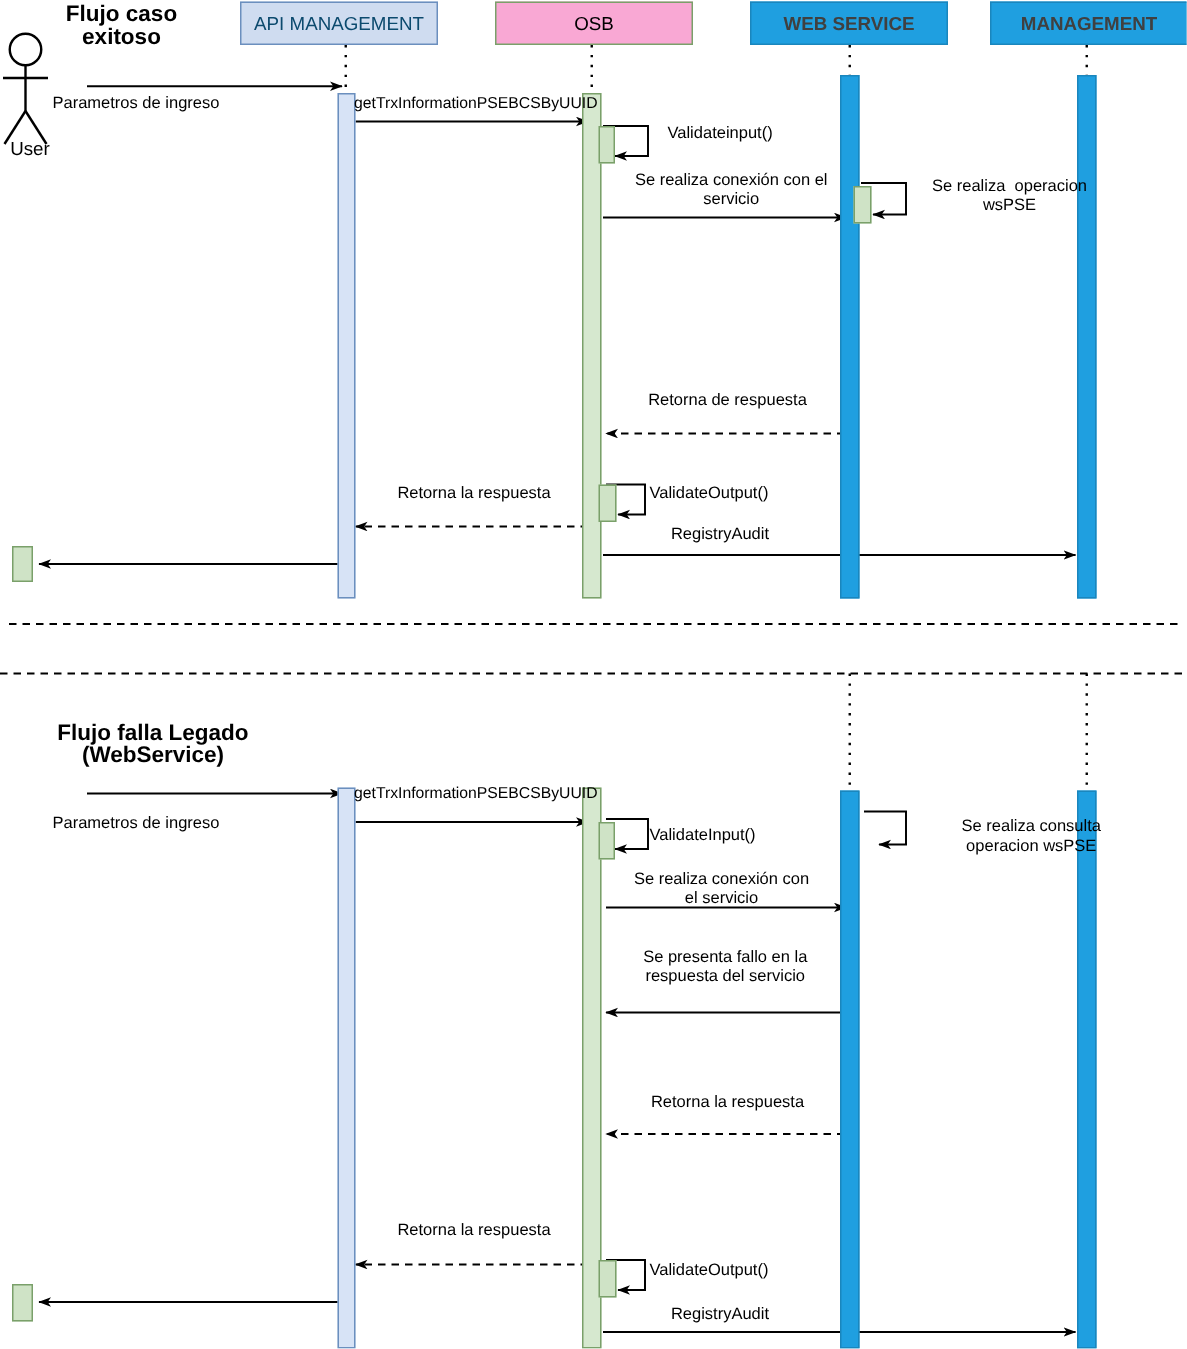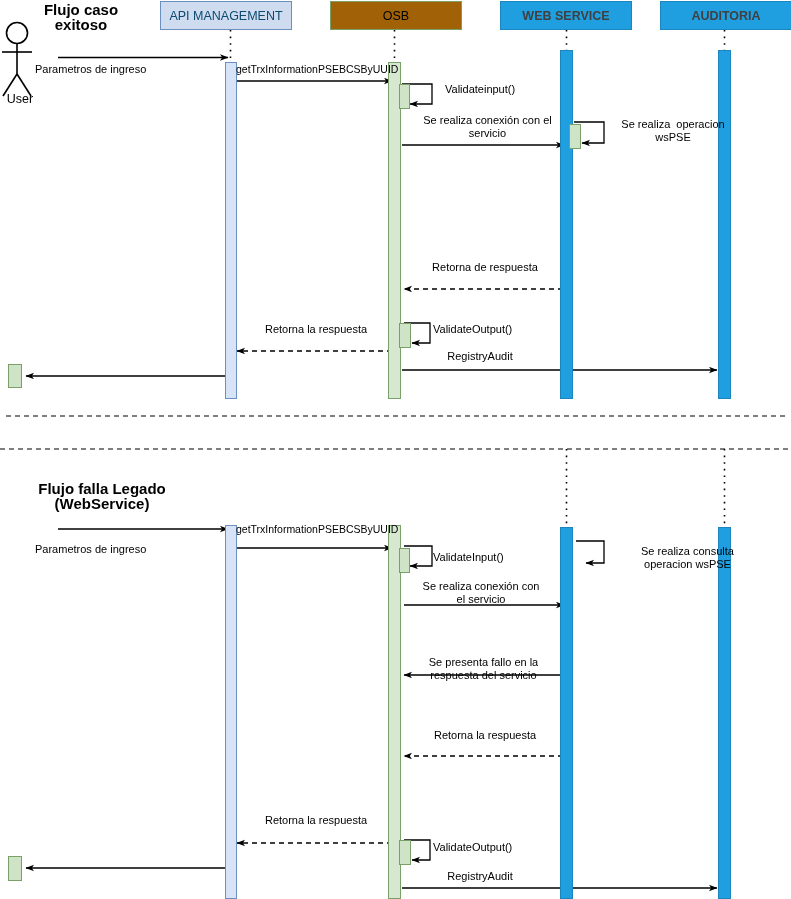--- a/index.html
+++ b/index.html
@@ -54,21 +54,21 @@
     justify-content: center;
     text-align: center;
     white-space: pre;
   }
   .head-api {
     background: #cfdcf0;
     border: 1px solid #6b8fbe;
     color: #0c4a6e;
   }
   .head-osb {
-    background: #a16207;
+    background: #f9a8d4;
     border: 1px solid #7aa06a;
     color: #000;
   }
   .head-ws, .head-aud {
     background: #1f9fe0;
     border: 1px solid #1a86bd;
     color: #404040;
     font-weight: bold;
   }
   .act {
@@ -171,21 +171,21 @@
 <div class="head head-api" style="left:160px; top:1px; width:132px; height:29px;">
   <span>API MANAGEMENT</span>
 </div>
 <div class="head head-osb" style="left:330px; top:1px; width:132px; height:29px;">
   <span>OSB</span>
 </div>
 <div class="head head-ws" style="left:500px; top:1px; width:132px; height:29px;">
   <span>WEB SERVICE</span>
 </div>
 <div class="head head-aud" style="left:660px; top:1px; width:132px; height:29px;">
-  <span>AUDITORIA</span>
+  <span>MANAGEMENT</span>
 </div>
 
 <div class="act act-api" style="left:225px; top:62px; width:12px; height:337px;"></div>
 <div class="act act-osb" style="left:388px; top:62px; width:13px; height:337px;"></div>
 <div class="act act-green-small" style="left:399px; top:84px; width:11px; height:25px;"></div>
 <div class="act act-ws" style="left:560px; top:50px; width:13px; height:349px;"></div>
 <div class="act act-green-small" style="left:569px; top:124px; width:12px; height:25px;"></div>
 <div class="act act-aud" style="left:718px; top:50px; width:13px; height:349px;"></div>
 <div class="act act-green-small" style="left:399px; top:323px; width:12px; height:25px;"></div>
 <div class="act act-green-small" style="left:8px; top:364px; width:14px; height:24px;"></div>
@@ -217,18 +217,18 @@
 <div class="flow-title" style="left:22px; top:481px; width:160px;">Flujo falla Legado
 (WebService)</div>
 
 <div class="lbl" style="left:35px; top:543px; width:170px; text-align:left;">Parametros de ingreso</div>
 <div class="lbl" style="left:236px; top:523px; width:170px; text-align:left; font-size:10.5px;">getTrxInformationPSEBCSByUUID</div>
 <div class="lbl" style="left:433px; top:551px; width:130px; text-align:left;">ValidateInput()</div>
 <div class="lbl" style="left:620px; top:545px; width:135px;">Se realiza consulta
 operacion wsPSE</div>
 <div class="lbl" style="left:406px; top:580px; width:150px;">Se realiza conexión con
 el servicio</div>
-<div class="lbl" style="left:406px; top:632px; width:155px;margin-top:24px;">Se presenta fallo en la
+<div class="lbl" style="left:406px; top:632px; width:155px;">Se presenta fallo en la
 respuesta del servicio</div>
 <div class="lbl" style="left:405px; top:729px; width:160px;">Retorna la respuesta</div>
 <div class="lbl" style="left:240px; top:814px; width:152px;">Retorna la respuesta</div>
 <div class="lbl" style="left:433px; top:841px; width:130px; text-align:left;">ValidateOutput()</div>
 <div class="lbl" style="left:420px; top:870px; width:120px;">RegistryAudit</div>
 
 </body></html>

